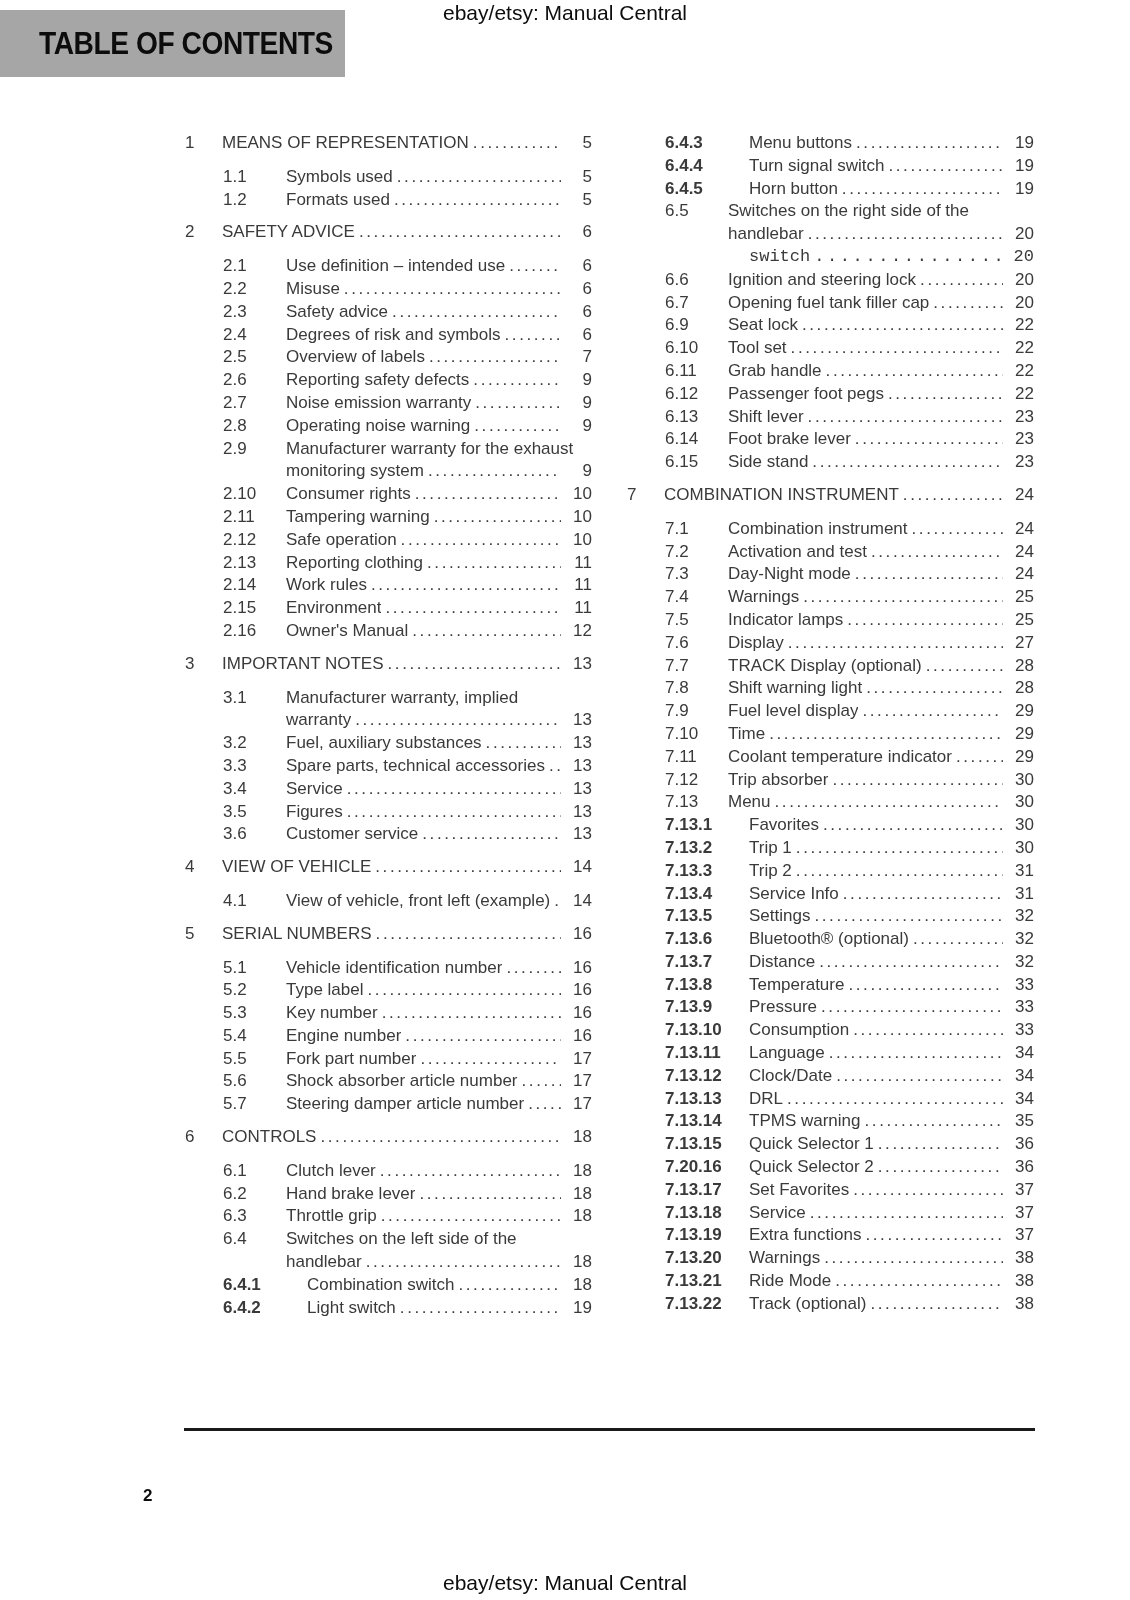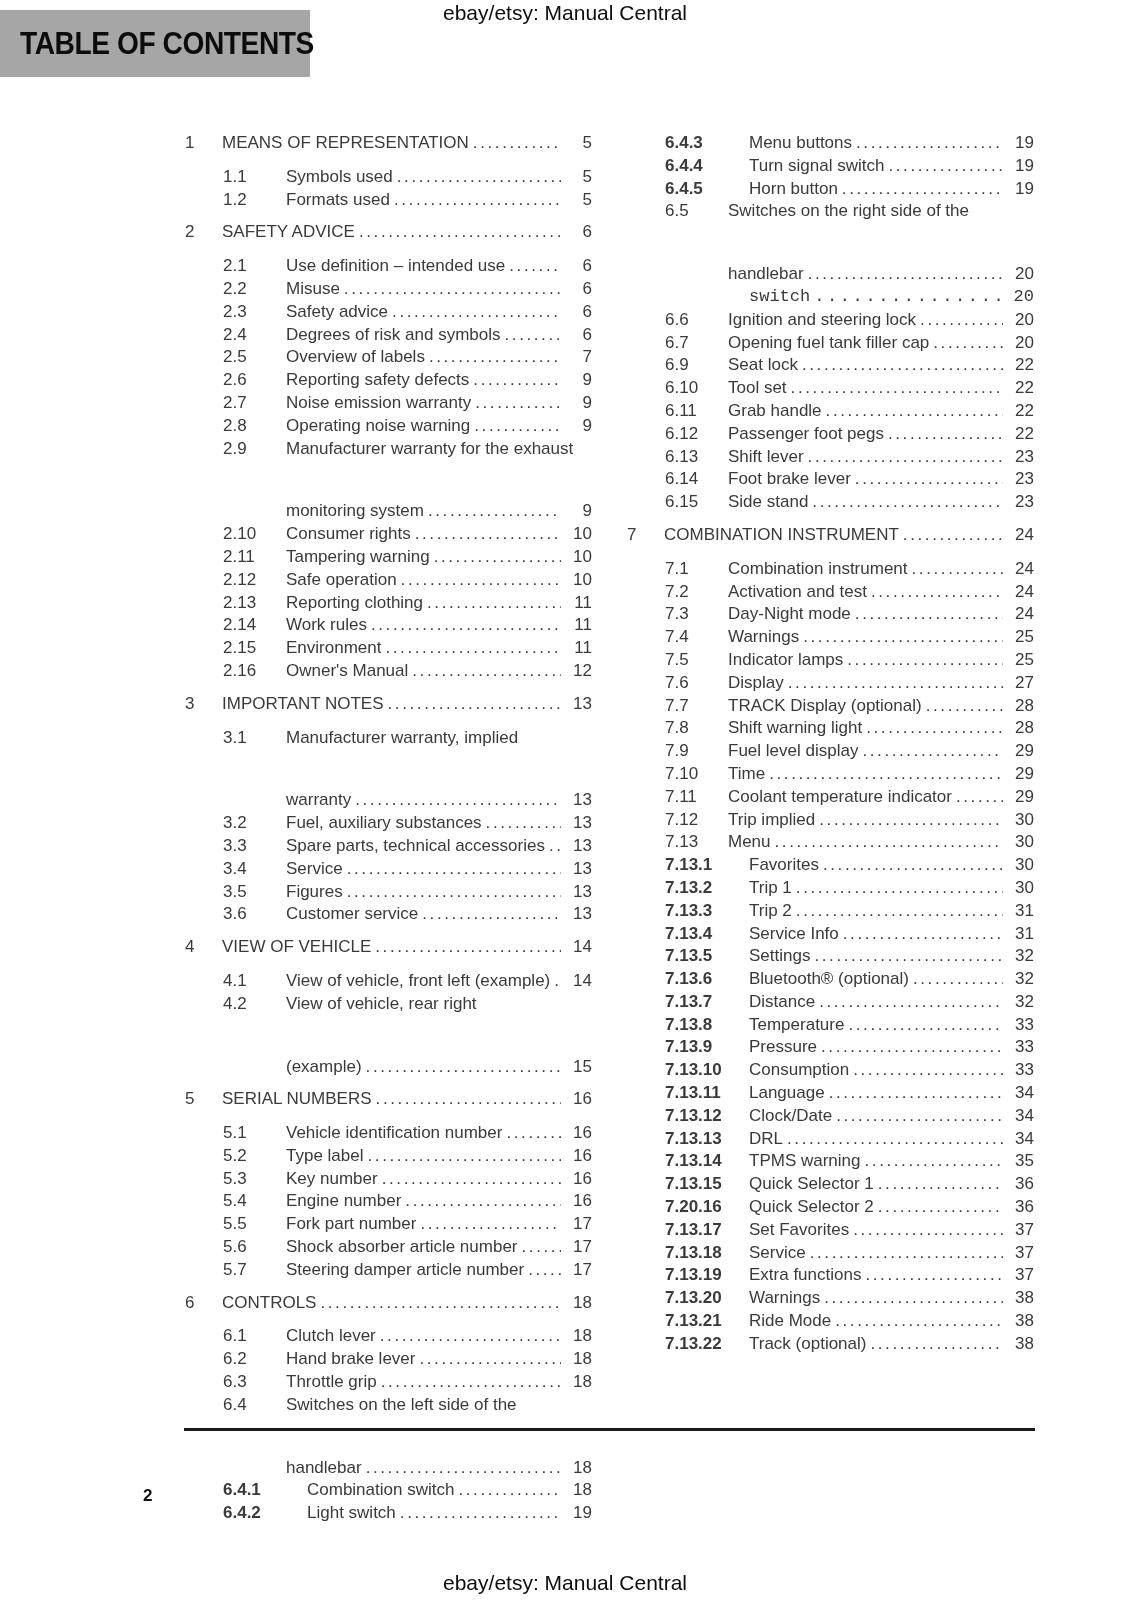--- a/index.html
+++ b/index.html
@@ -13,25 +13,25 @@
   }
 
   .site-header {
     position: absolute; top: 1px; left: 0; width: 1130px;
     text-align: center;
     font-size: 21px; color: #0d0d0d;
   }
 
   .title-banner {
     position: absolute; top: 10px; left: 0;
-    width: 310px; height: 67px;
+    width: 345px; height: 67px;
     background: #a6a6a6;
     display: flex; align-items: center;
     box-sizing: border-box;
-    padding-left: 20px;
+    padding-left: 39px;
   }
   .title-banner .banner-text {
     font-size: 32px; font-weight: bold; color: #0c0c0c;
     letter-spacing: -0.5px;
     transform: scaleX(0.88);
     transform-origin: left center;
     white-space: nowrap;
   }
 
   .toc-col {
@@ -41,21 +41,21 @@
     color: #3a3a3a;
   }
   .toc-col.left  { left: 185px; }
   .toc-col.right { left: 627px; }
 
   .entry.lvl0 { margin: 10px 0 11px 0; }
   .toc-col > .entry.lvl0:first-child { margin-top: 0; }
 
   .line { display: flex; align-items: baseline; height: 22.8px; white-space: nowrap; }
   .line.l1, .line.l2 { padding-left: 38px; }
-  .line.cont1 { padding-left: 101px; margin-top: 40px; }
+  .line.cont1 { padding-left: 101px; }
   .line.cont2 { padding-left: 122px; font-family: Liberation Mono, monospace; }
 
   .num { flex: 0 0 auto; }
   .l0 .num { width: 37px; }
   .l1 .num { width: 63px; }
   .l2 .num { width: 84px; font-weight: bold; }
 
   .title { flex: 0 1 auto; overflow: hidden; }
   .title.grow { flex: 1 1 auto; }
 
@@ -325,31 +325,20 @@
         </div>
       </div>
       <div class="entry lvl1">
         <div class="line l1">
           <span class="num">4.1</span>
           <span class="title">View of vehicle, front left (example)</span>
           <span class="dots"></span>
           <span class="pg">14</span>
         </div>
       </div>
-      <div class="entry lvl1">
-        <div class="line l1">
-          <span class="num">4.2</span>
-          <span class="title grow">View of vehicle, rear right</span>
-        </div>
-        <div class="line cont1">
-          <span class="title">(example)</span>
-          <span class="dots"></span>
-          <span class="pg">15</span>
-        </div>
-      </div>
       <div class="entry lvl0">
         <div class="line l0">
           <span class="num">5</span>
           <span class="title">SERIAL NUMBERS</span>
           <span class="dots"></span>
           <span class="pg">16</span>
         </div>
       </div>
       <div class="entry lvl1">
         <div class="line l1">
@@ -674,21 +663,21 @@
         <div class="line l1">
           <span class="num">7.11</span>
           <span class="title">Coolant temperature indicator</span>
           <span class="dots"></span>
           <span class="pg">29</span>
         </div>
       </div>
       <div class="entry lvl1">
         <div class="line l1">
           <span class="num">7.12</span>
-          <span class="title">Trip implied</span>
+          <span class="title">Trip absorber</span>
           <span class="dots"></span>
           <span class="pg">30</span>
         </div>
       </div>
       <div class="entry lvl1">
         <div class="line l1">
           <span class="num">7.13</span>
           <span class="title">Menu</span>
           <span class="dots"></span>
           <span class="pg">30</span>

